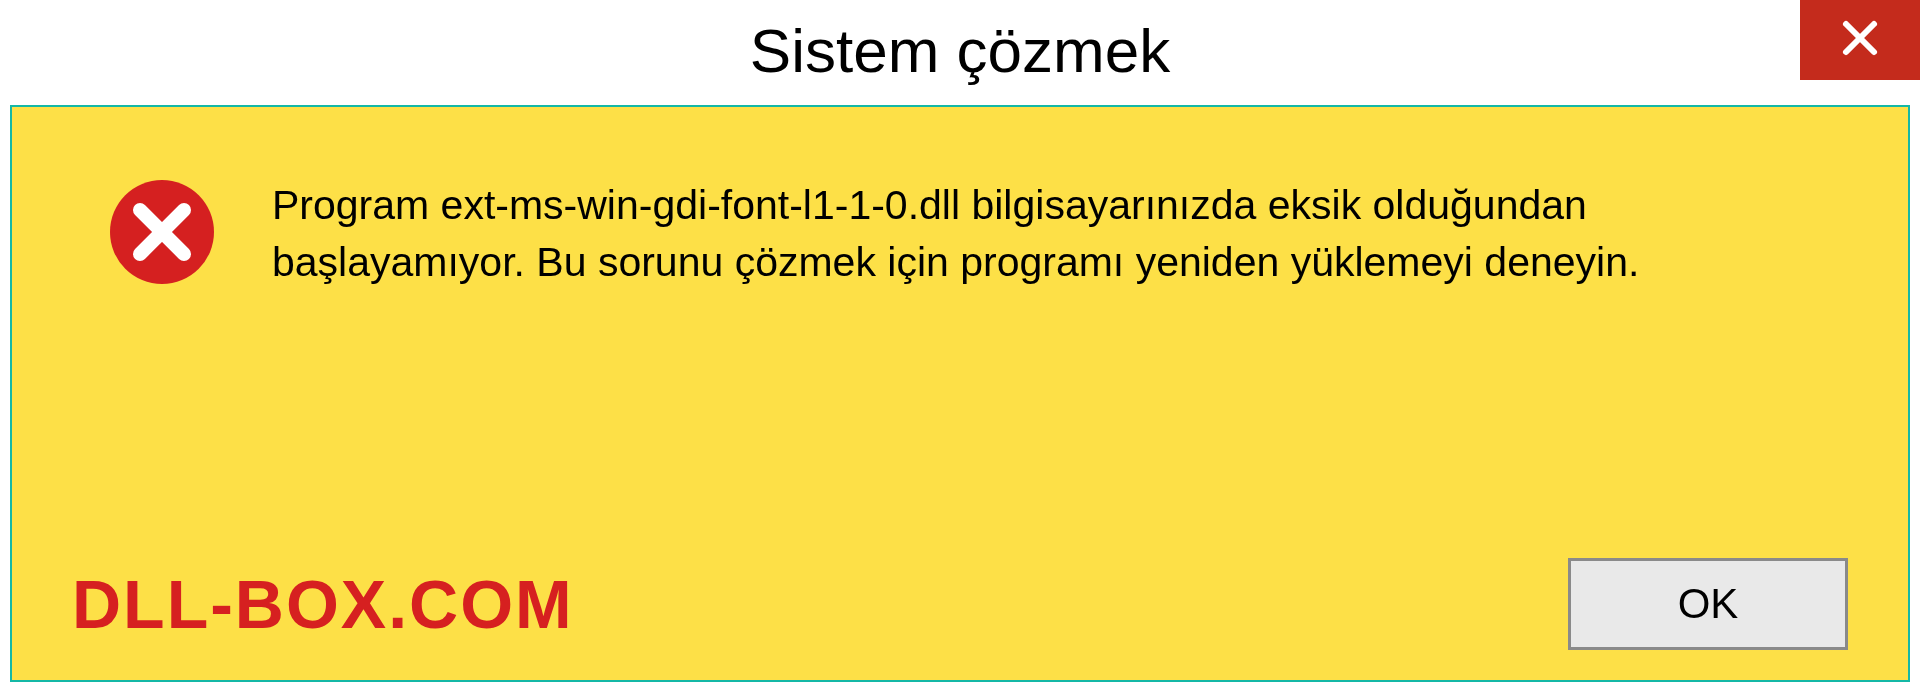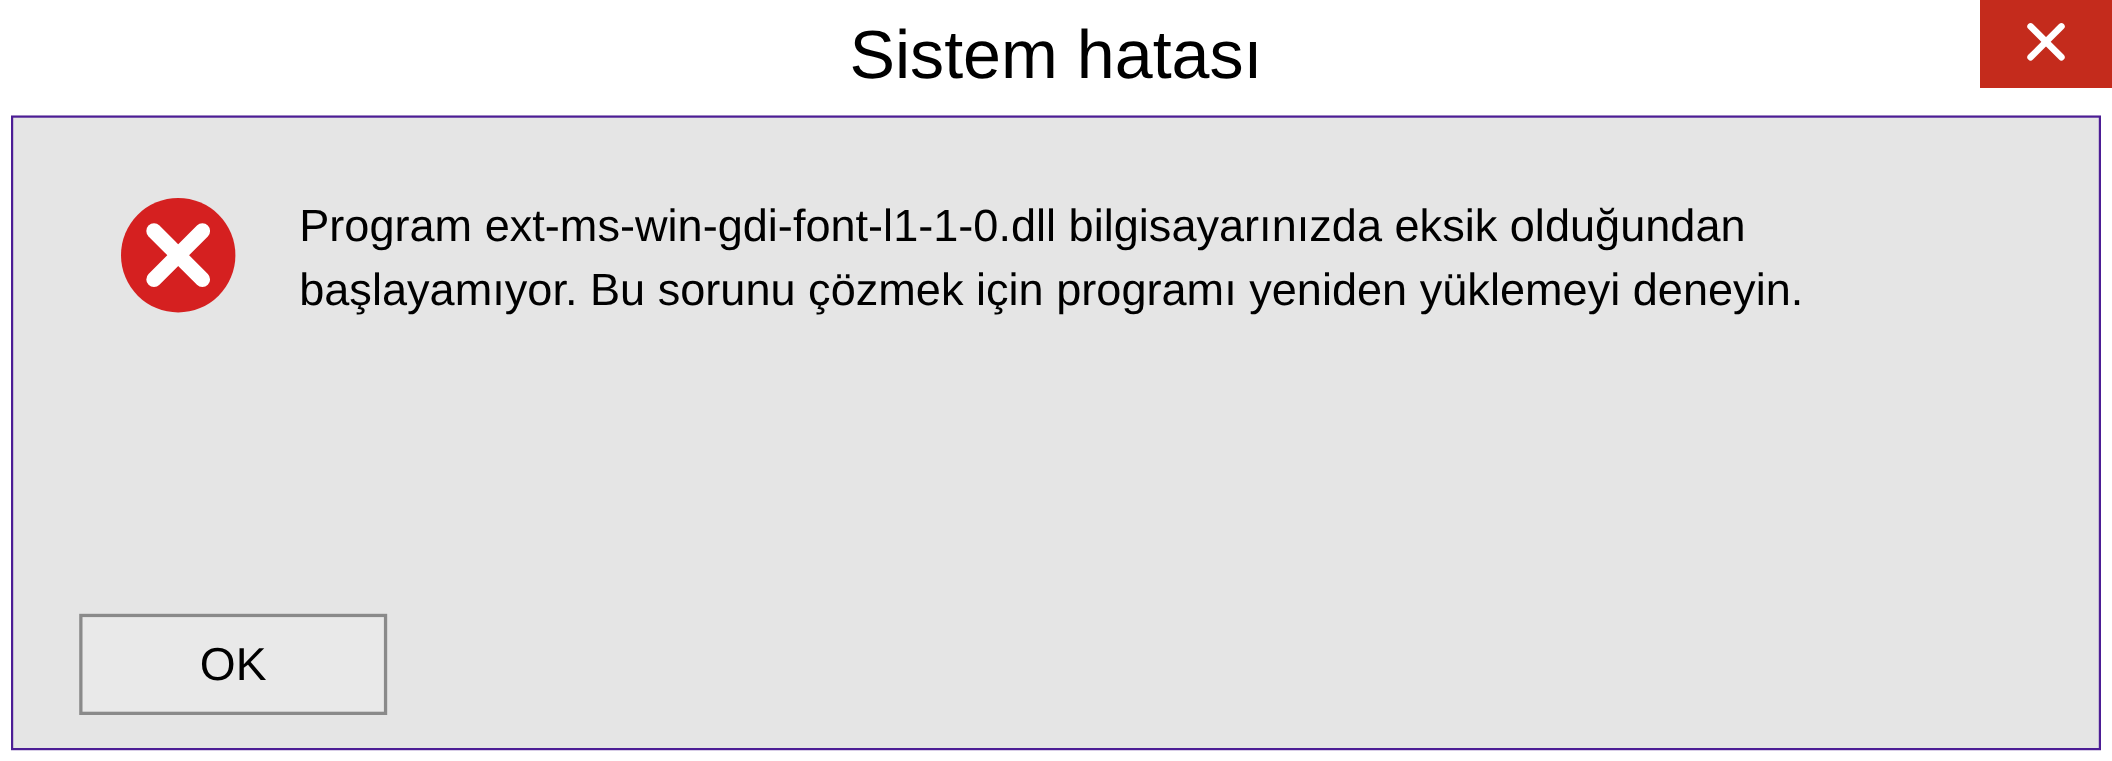--- a/index.html
+++ b/index.html
@@ -43,22 +43,22 @@
     .close-btn svg {
       width: 40px;
       height: 40px;
     }
     .content-border {
       position: absolute;
       top: 105px;
       left: 10px;
       right: 10px;
       bottom: 10px;
-      border: 2px solid #4c1d95;
-      background: #e5e5e5;
+      border: 2px solid #14b8a6;
+      background: #fde047;
     }
     .message-area {
       display: flex;
       align-items: center;
       padding: 70px 60px 40px 95px;
       gap: 55px;
     }
     .error-icon {
       flex-shrink: 0;
     }
@@ -99,21 +99,21 @@
       align-items: center;
       justify-content: center;
       cursor: pointer;
       font-family: "Segoe UI", Tahoma, Arial, sans-serif;
     }
   </style>
 </head>
 <body>
 
 <div class="titlebar">
-  <div class="titlebar-title">Sistem hatası</div>
+  <div class="titlebar-title">Sistem çözmek</div>
   <div class="close-btn">
     <span>
       <svg viewBox="0 0 40 40">
         <line x1="6" y1="6" x2="34" y2="34" stroke="#ffffff" stroke-width="6" stroke-linecap="round"></line>
         <line x1="34" y1="6" x2="6" y2="34" stroke="#ffffff" stroke-width="6" stroke-linecap="round"></line>
       </svg>
     </span>
   </div>
 </div>
 
@@ -124,17 +124,18 @@
         <circle cx="55" cy="55" r="52" fill="#d52020"></circle>
         <circle cx="55" cy="55" r="52" fill="none" stroke="#ffffff" stroke-width="0"></circle>
         <line x1="33" y1="33" x2="77" y2="77" stroke="#ffffff" stroke-width="14" stroke-linecap="round"></line>
         <line x1="77" y1="33" x2="33" y2="77" stroke="#ffffff" stroke-width="14" stroke-linecap="round"></line>
       </svg>
     </div>
     <div class="message-text">Program ext-ms-win-gdi-font-l1-1-0.dll bilgisayarınızda eksik olduğundan başlayamıyor. Bu sorunu çözmek için programı yeniden yüklemeyi deneyin.</div>
   </div>
 
   <div class="footer">
+    <div class="watermark">DLL-BOX.COM</div>
     <div class="ok-button">
       <span>OK</span>
     </div>
   </div>
 </div>
 
 </body></html>

